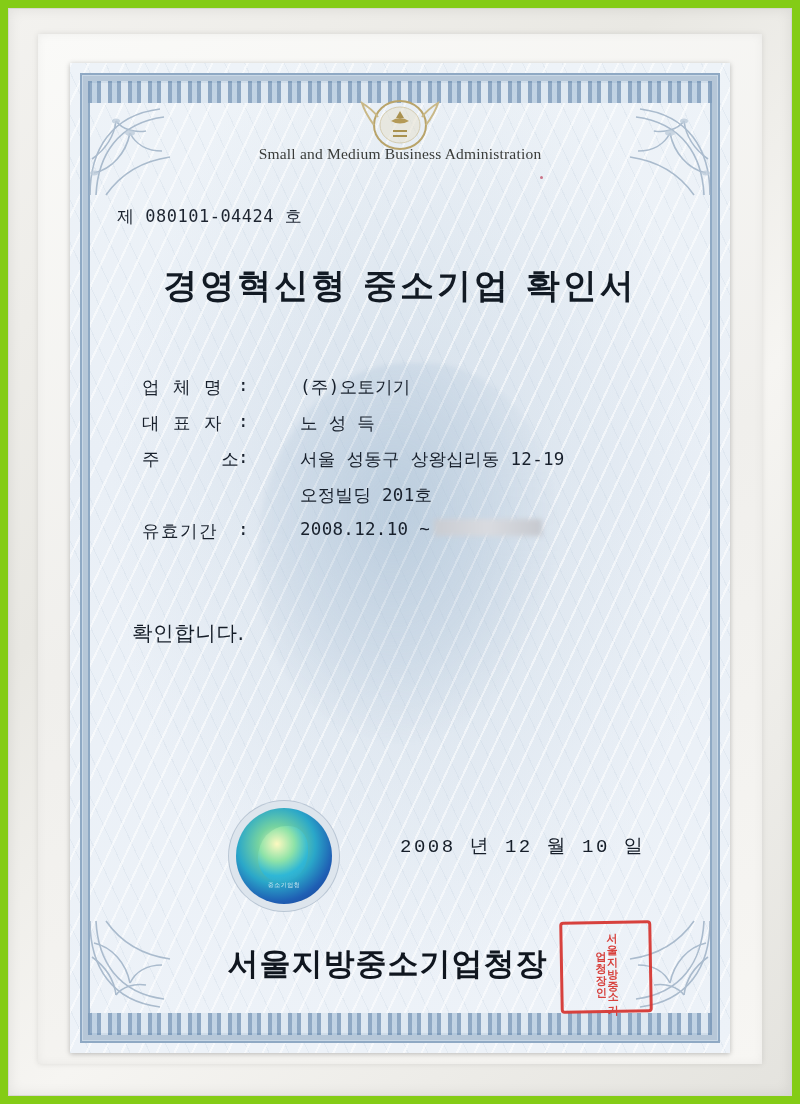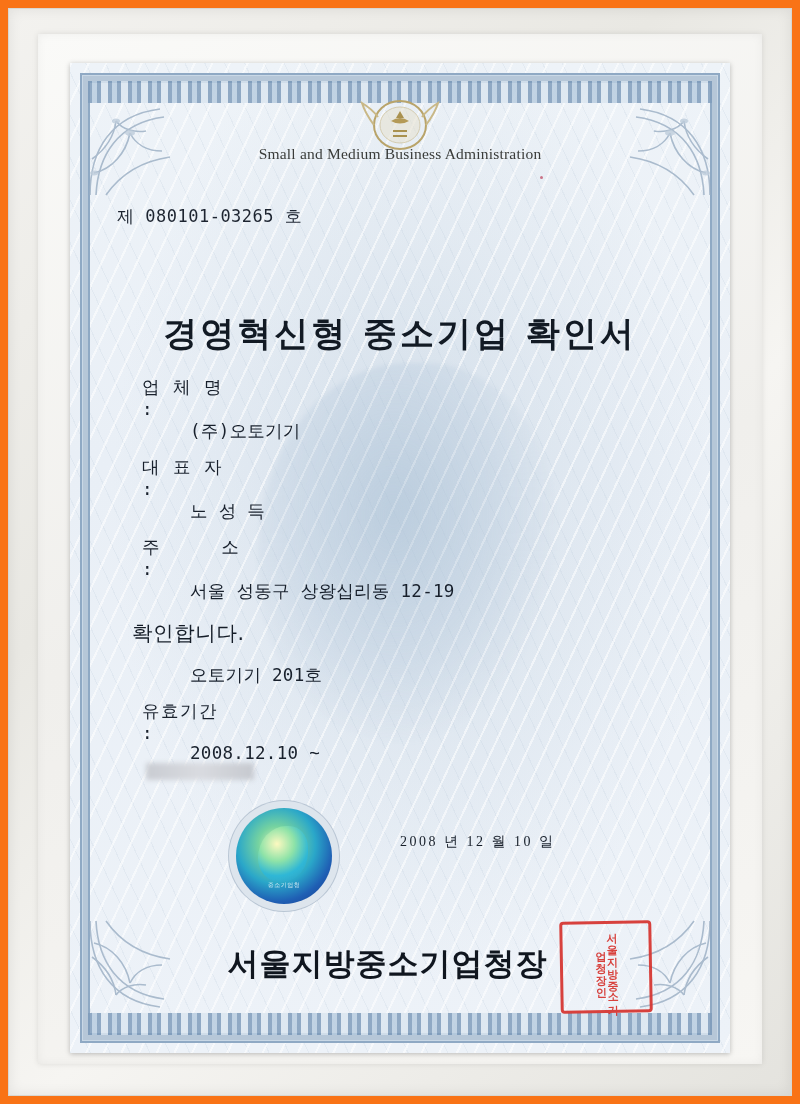--- a/index.html
+++ b/index.html
@@ -12,21 +12,21 @@
     height: 1104px;
     font-family: "Liberation Serif", serif;
     overflow: hidden;
   }
 
   
   .photo {
     position: relative;
     width: 800px;
     height: 1104px;
-    background: #f97316;
+    background: #84cc16;
     box-sizing: border-box;
   }
   .frame-outer {
     position: absolute;
     left: 8px; top: 8px; right: 8px; bottom: 8px;
     background: linear-gradient(135deg,#f3f2ef 0%,#e9e8e3 35%,#f6f5f2 60%,#e4e3de 100%);
     border: 1px solid #d8d7d2;
     box-shadow: inset 0 0 14px rgba(0,0,0,0.08);
   }
   .frame-inner {
@@ -127,36 +127,34 @@
   }
   .title {
     position: absolute;
     left: 0; right: 0; top: 200px;
     text-align: center;
     font-family: "DejaVu Sans", sans-serif;
     font-weight: bold;
     font-size: 34px;
     letter-spacing: 3px;
     color: #121a24;
-    margin-top: 48px;
   }
 
   .fields {
     position: absolute;
     left: 72px; top: 312px;
     font-family: "DejaVu Sans Mono", monospace;
     font-size: 17.5px;
     color: #18202c;
   }
   .field-row {
     display: flex;
     align-items: flex-start;
     margin-bottom: 12px;
     white-space: pre;
-    flex-direction: column;
   }
   .field-label {
     width: 96px;
     letter-spacing: 1.5px;
   }
   .field-colon { width: 14px; }
   .field-value { letter-spacing: 0.3px; margin-left: 48px; }
   .field-row.sub .field-label,
   .field-row.sub .field-colon { visibility: hidden; }
   .redacted {
@@ -203,22 +201,22 @@
     text-align: center;
     font-size: 6px;
     color: rgba(255,255,255,0.8);
     letter-spacing: 0.5px;
     font-family: "DejaVu Sans", sans-serif;
   }
 
   .date-line {
     position: absolute;
     left: 330px; top: 770px;
-    font-family: Liberation Serif, serif;
-    font-size: 14px;
+    font-family: Liberation Mono, monospace;
+    font-size: 19px;
     letter-spacing: 2.5px;
     color: #161e29;
   }
 
   .issuer {
     position: absolute;
     left: 0; right: 0; top: 880px;
     text-align: center;
     font-family: "DejaVu Sans", sans-serif;
     font-weight: bold;
@@ -346,21 +344,21 @@
           <path d="M36 40 h14 M36 45 h14" stroke="#a9914f" stroke-width="2"></path>
           <path d="M17 34 q-9 -12 -12 -22 q10 6 16 14" fill="none" stroke="#c9b887" stroke-width="2"></path>
           <path d="M69 34 q9 -12 12 -22 q-10 6 -16 14" fill="none" stroke="#c9b887" stroke-width="2"></path>
         </svg>
       </div>
 
       <div class="agency">Small and Medium Business Administration</div>
 
       <div class="speck"></div>
 
-      <div class="docno">제 080101-03265 호</div>
+      <div class="docno">제 080101-04424 호</div>
 
       <div class="title">경영혁신형 중소기업 확인서</div>
 
       <div class="fields">
         <div class="field-row">
           <span class="field-label">업 체 명</span>
           <span class="field-colon">:</span>
           <span class="field-value">(주)오토기기</span>
         </div>
         <div class="field-row">
@@ -369,21 +367,21 @@
           <span class="field-value">노 성 득</span>
         </div>
         <div class="field-row">
           <span class="field-label">주     소</span>
           <span class="field-colon">:</span>
           <span class="field-value">서울 성동구 상왕십리동 12-19</span>
         </div>
         <div class="field-row sub">
           <span class="field-label">　</span>
           <span class="field-colon">　</span>
-          <span class="field-value">오토기기 201호</span>
+          <span class="field-value">오정빌딩 201호</span>
         </div>
         <div class="field-row">
           <span class="field-label">유효기간</span>
           <span class="field-colon">:</span>
           <span class="field-value">2008.12.10 ~</span>
           <span class="redacted"></span>
         </div>
       </div>
 
       <div class="body-text">

